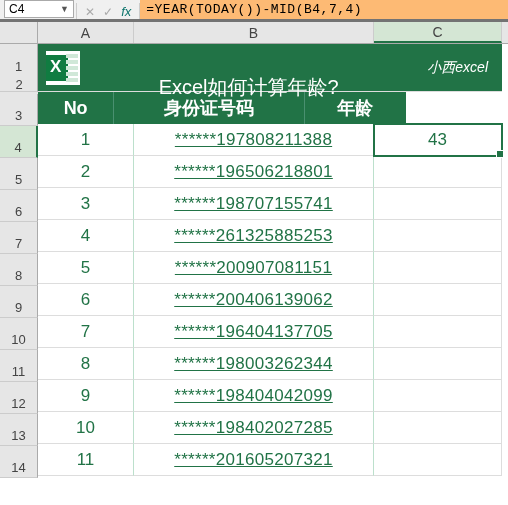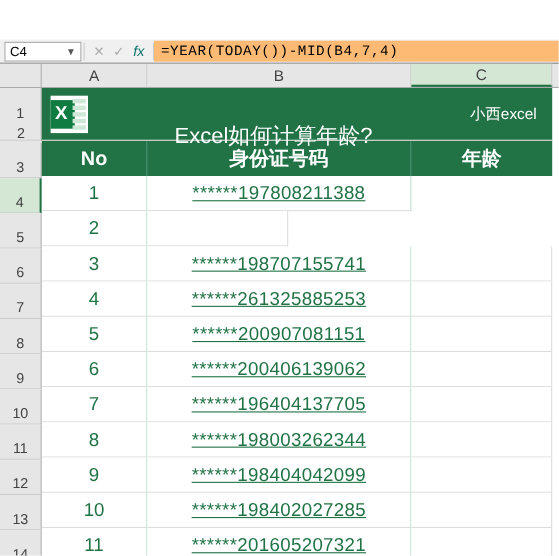--- a/index.html
+++ b/index.html
@@ -5,26 +5,25 @@
   * { margin: 0; padding: 0; box-sizing: border-box; }
   body {
     font-family: 'Microsoft YaHei', Arial, sans-serif;
     background: #fff;
     width: 508px;
     height: 505px;
     overflow: hidden;
   }
   .formula-bar {
     display: flex;
-    align-items: center;
+    align-items: flex-end;
     height: 22px;
     background: #f0f0f0;
-    border-bottom: 1px solid #737373;
+    border-bottom: 3px solid #737373;
     font-size: 12px;
-    margin-top: 36px;
   }
   .name-box {
     width: 70px;
     background: #fff;
     border: 1px solid #aaa;
     padding: 1px 4px;
     margin: 1px 2px 1px 4px;
     display: flex;
     align-items: center;
     justify-content: space-between;
@@ -151,25 +150,26 @@
     color: #fff;
     font-size: 20px;
     font-weight: 500;
     padding-right: 10px;
     margin-top: 40px;
   }
   .banner-author {
     color: #fff;
     font-size: 14px;
     padding-right: 14px;
+    font-style: italic;
   }
   .header-row {
     display: flex;
     height: 32px;
-    width: 464px;
+    width: 368px;
     background: #217346;
     color: #fff;
     font-size: 18px;
     font-weight: bold;
   }
   .header-row > div {
     display: flex;
     align-items: center;
     justify-content: center;
     border-right: 1px solid #4a9070;
@@ -279,23 +279,25 @@
     <div class="header-row">
       <div class="col-a">No</div>
       <div class="col-b">身份证号码</div>
       <div class="col-c">年龄</div>
     </div>
 
     <div id="rows">
         <div class="data-row">
           <div class="cell col-a">1</div>
           <div class="cell cell-b col-b">******197808211388</div>
+          <div class="cell col-c selected-cell">43</div>
         </div>
         <div class="data-row">
           <div class="cell col-a">2</div>
+          <div class="cell cell-b col-b">******196506218801</div>
           <div class="cell col-c cell-c-outside"></div>
         </div>
         <div class="data-row">
           <div class="cell col-a">3</div>
           <div class="cell cell-b col-b">******198707155741</div>
           <div class="cell col-c cell-c-outside"></div>
         </div>
         <div class="data-row">
           <div class="cell col-a">4</div>
           <div class="cell cell-b col-b">******261325885253</div>

